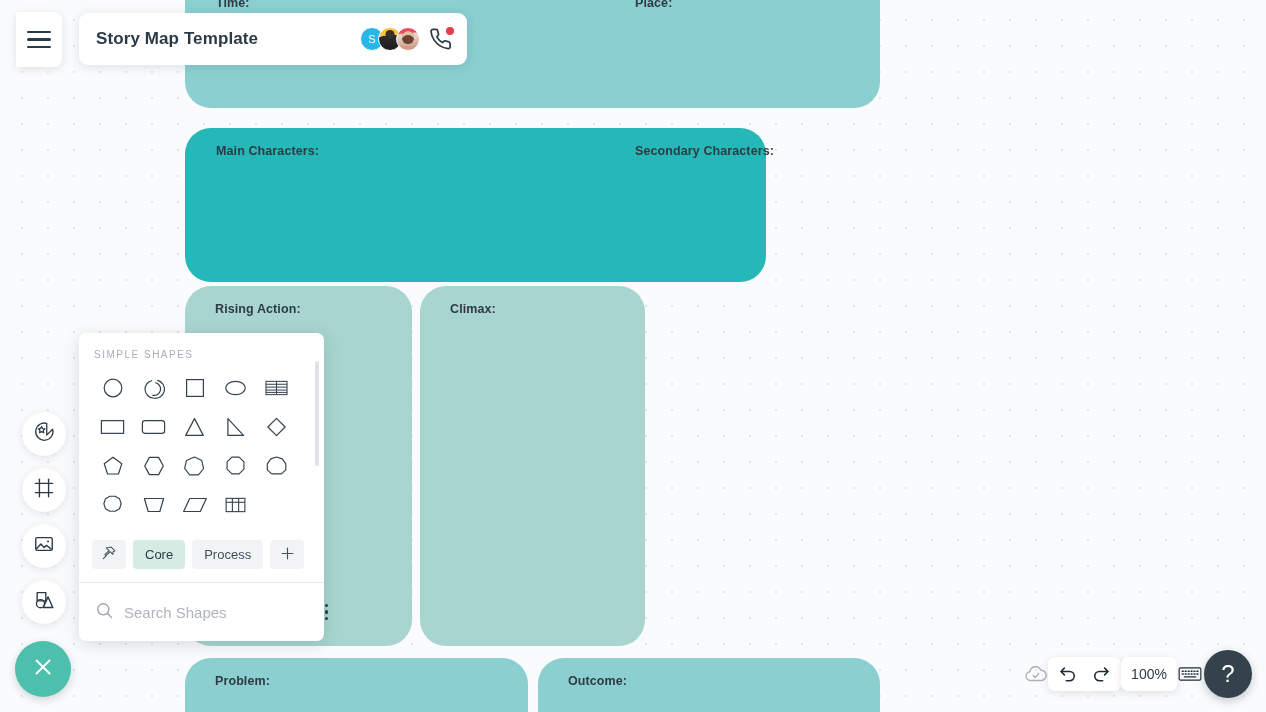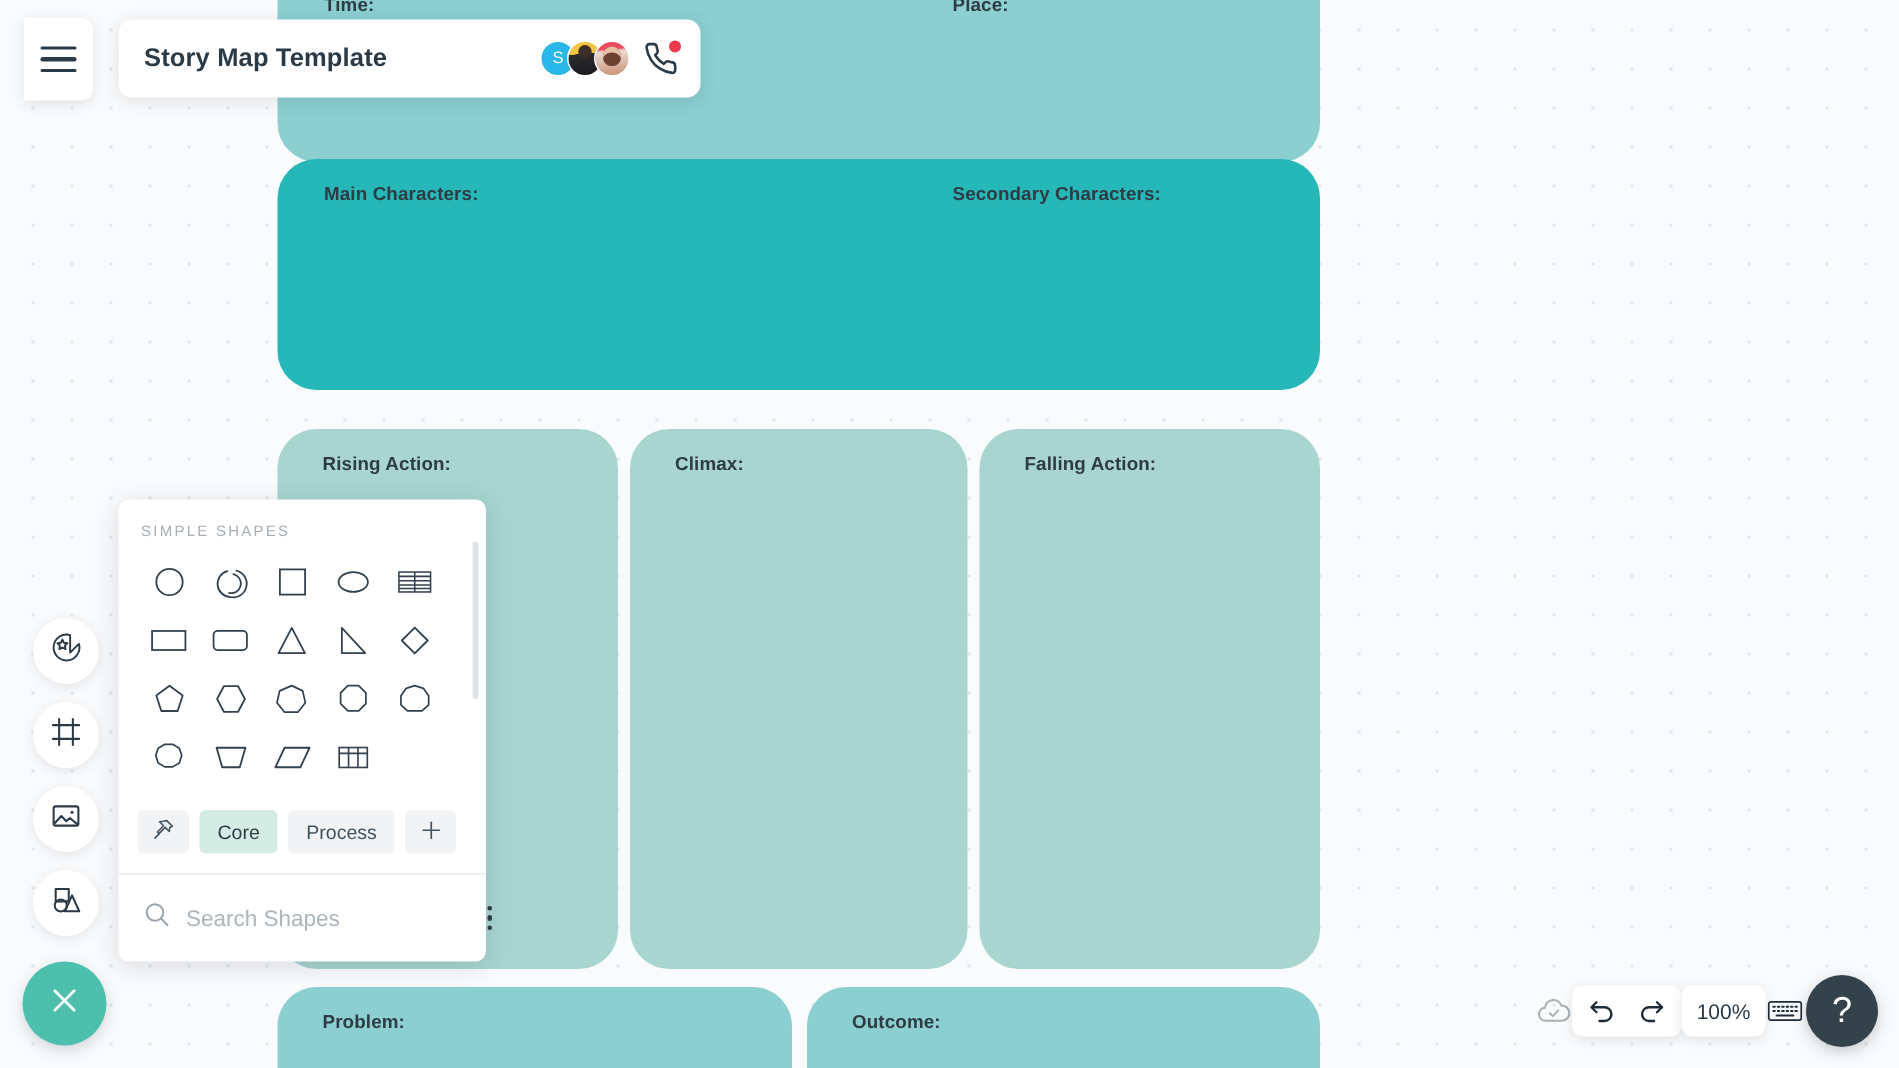--- a/index.html
+++ b/index.html
@@ -47,22 +47,22 @@
   #card-setting {
     left: 185px; top: -38px;
     width: 695px; height: 146px;
     background: #8bcfd1;
   }
   #label-time  { left: 31px; top: 34px; }
   #label-place { left: 450px; top: 34px; }
 
   
   #card-characters {
-    left: 185px; top: 106px;
-    width: 695px; height: 154px;
+    left: 185px; top: 128px;
+    width: 581px; height: 154px;
     background: #26b8b8;
   }
   #label-main-characters      { left: 31px; top: 16px; }
   #label-secondary-characters { left: 450px; top: 16px; }
 
   
   #card-rising {
     left: 185px; top: 286px;
     width: 227px; height: 360px;
     background: #a8d5d0;
@@ -378,23 +378,20 @@
     <div class="card" id="card-characters">
       <span class="card-label" id="label-main-characters">Main  Characters:</span>
       <span class="card-label" id="label-secondary-characters">Secondary  Characters:</span>
     </div>
 
     <div class="card" id="card-rising">
       <span class="card-label mid-label">Rising  Action:</span>
     </div>
     <div class="card" id="card-climax">
       <span class="card-label mid-label">Climax:</span>
-    </div>
-    <div class="card" id="card-falling">
-      <span class="card-label mid-label">Falling  Action:</span>
     </div>
 
     <div class="card" id="card-problem">
       <span class="card-label bot-label">Problem:</span>
     </div>
     <div class="card" id="card-outcome">
       <span class="card-label bot-label">Outcome:</span>
     </div>
   </div>
 

